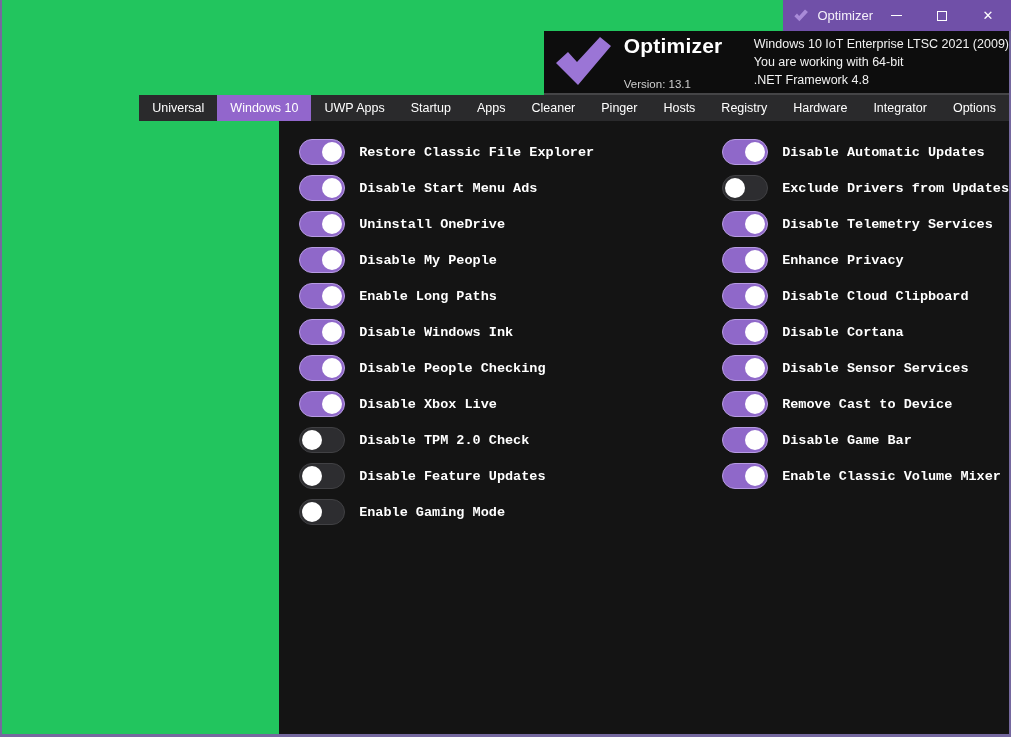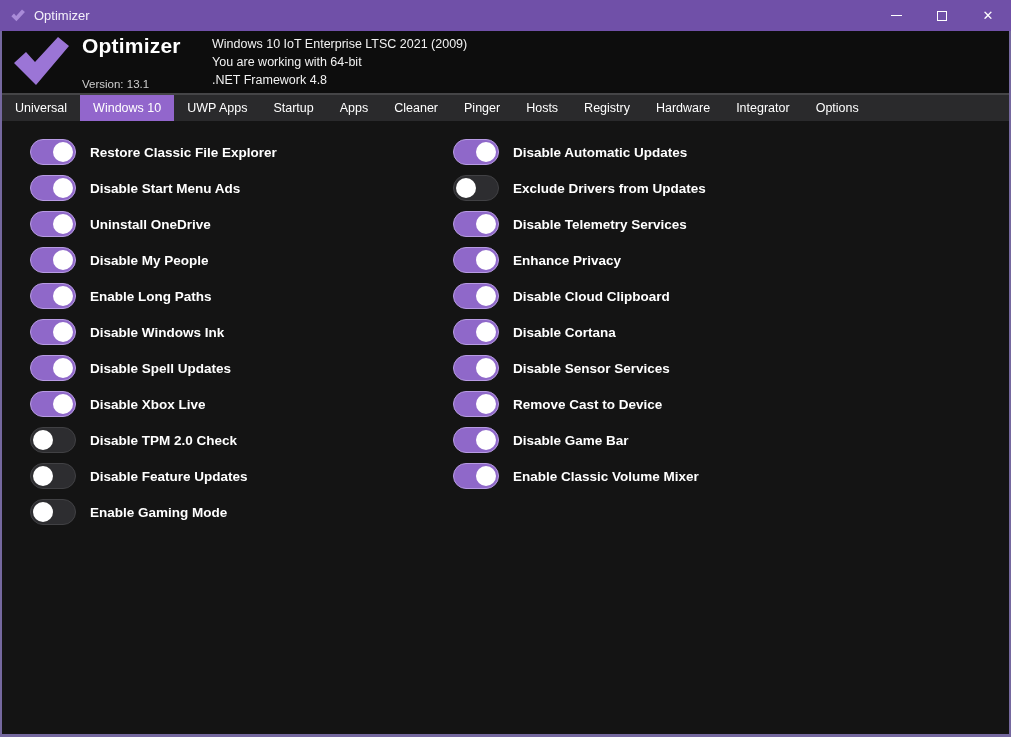--- a/index.html
+++ b/index.html
@@ -5,21 +5,22 @@
   * { box-sizing: border-box; margin: 0; padding: 0; }
   html, body { width: 1011px; height: 737px; background: #141414; }
   body { font-family: "Liberation Sans", "DejaVu Sans", sans-serif; overflow: hidden; }
 
   .window {
     width: 1011px; height: 737px;
     border: 2px solid #75689f;
     border-top: none;
     border-bottom-width: 3px;
     display: flex; flex-direction: column;
-    background: #14532d;
+    background: #22c55e;
+    align-items: flex-end;
   }
 
   
   .titlebar {
     height: 31px; flex: 0 0 31px;
     background: #7050A8;
     display: flex; align-items: center;
     margin: 0 -2px; 
     color: #fff;
   }
@@ -60,22 +61,23 @@
     display: flex; align-items: center;
     font-size: 12.5px; color: #ffffff;
     cursor: pointer; white-space: nowrap;
   }
   .tab.selected { background: #9266CC; }
 
   
   .content {
     flex: 1 1 auto;
     background: #141414;
-    padding: 18px 0 0 28px;
+    padding: 18px 0 0 20px;
     display: flex;
+    font-family: Liberation Mono, monospace;
   }
   .col { display: flex; flex-direction: column; }
   .col-left { width: 423px; flex: 0 0 423px; }
   .col-right { flex: 1 1 auto; }
 
   .row { display: flex; align-items: center; height: 26px; margin-bottom: 10px; }
   .switch {
     width: 46px; height: 26px; flex: 0 0 46px;
     border-radius: 13px; position: relative; cursor: pointer;
   }
@@ -210,21 +212,21 @@
         <div class="row">
     <div class="switch on">
             <div class="knob"></div>
           </div>
     <span class="row-label">Disable Windows Ink</span>
   </div>
         <div class="row">
     <div class="switch on">
             <div class="knob"></div>
           </div>
-    <span class="row-label">Disable Spell Updates</span>
+    <span class="row-label">Disable People Checking</span>
   </div>
         <div class="row">
     <div class="switch on">
             <div class="knob"></div>
           </div>
     <span class="row-label">Disable Xbox Live</span>
   </div>
         <div class="row">
     <div class="switch off">
             <div class="knob"></div>

